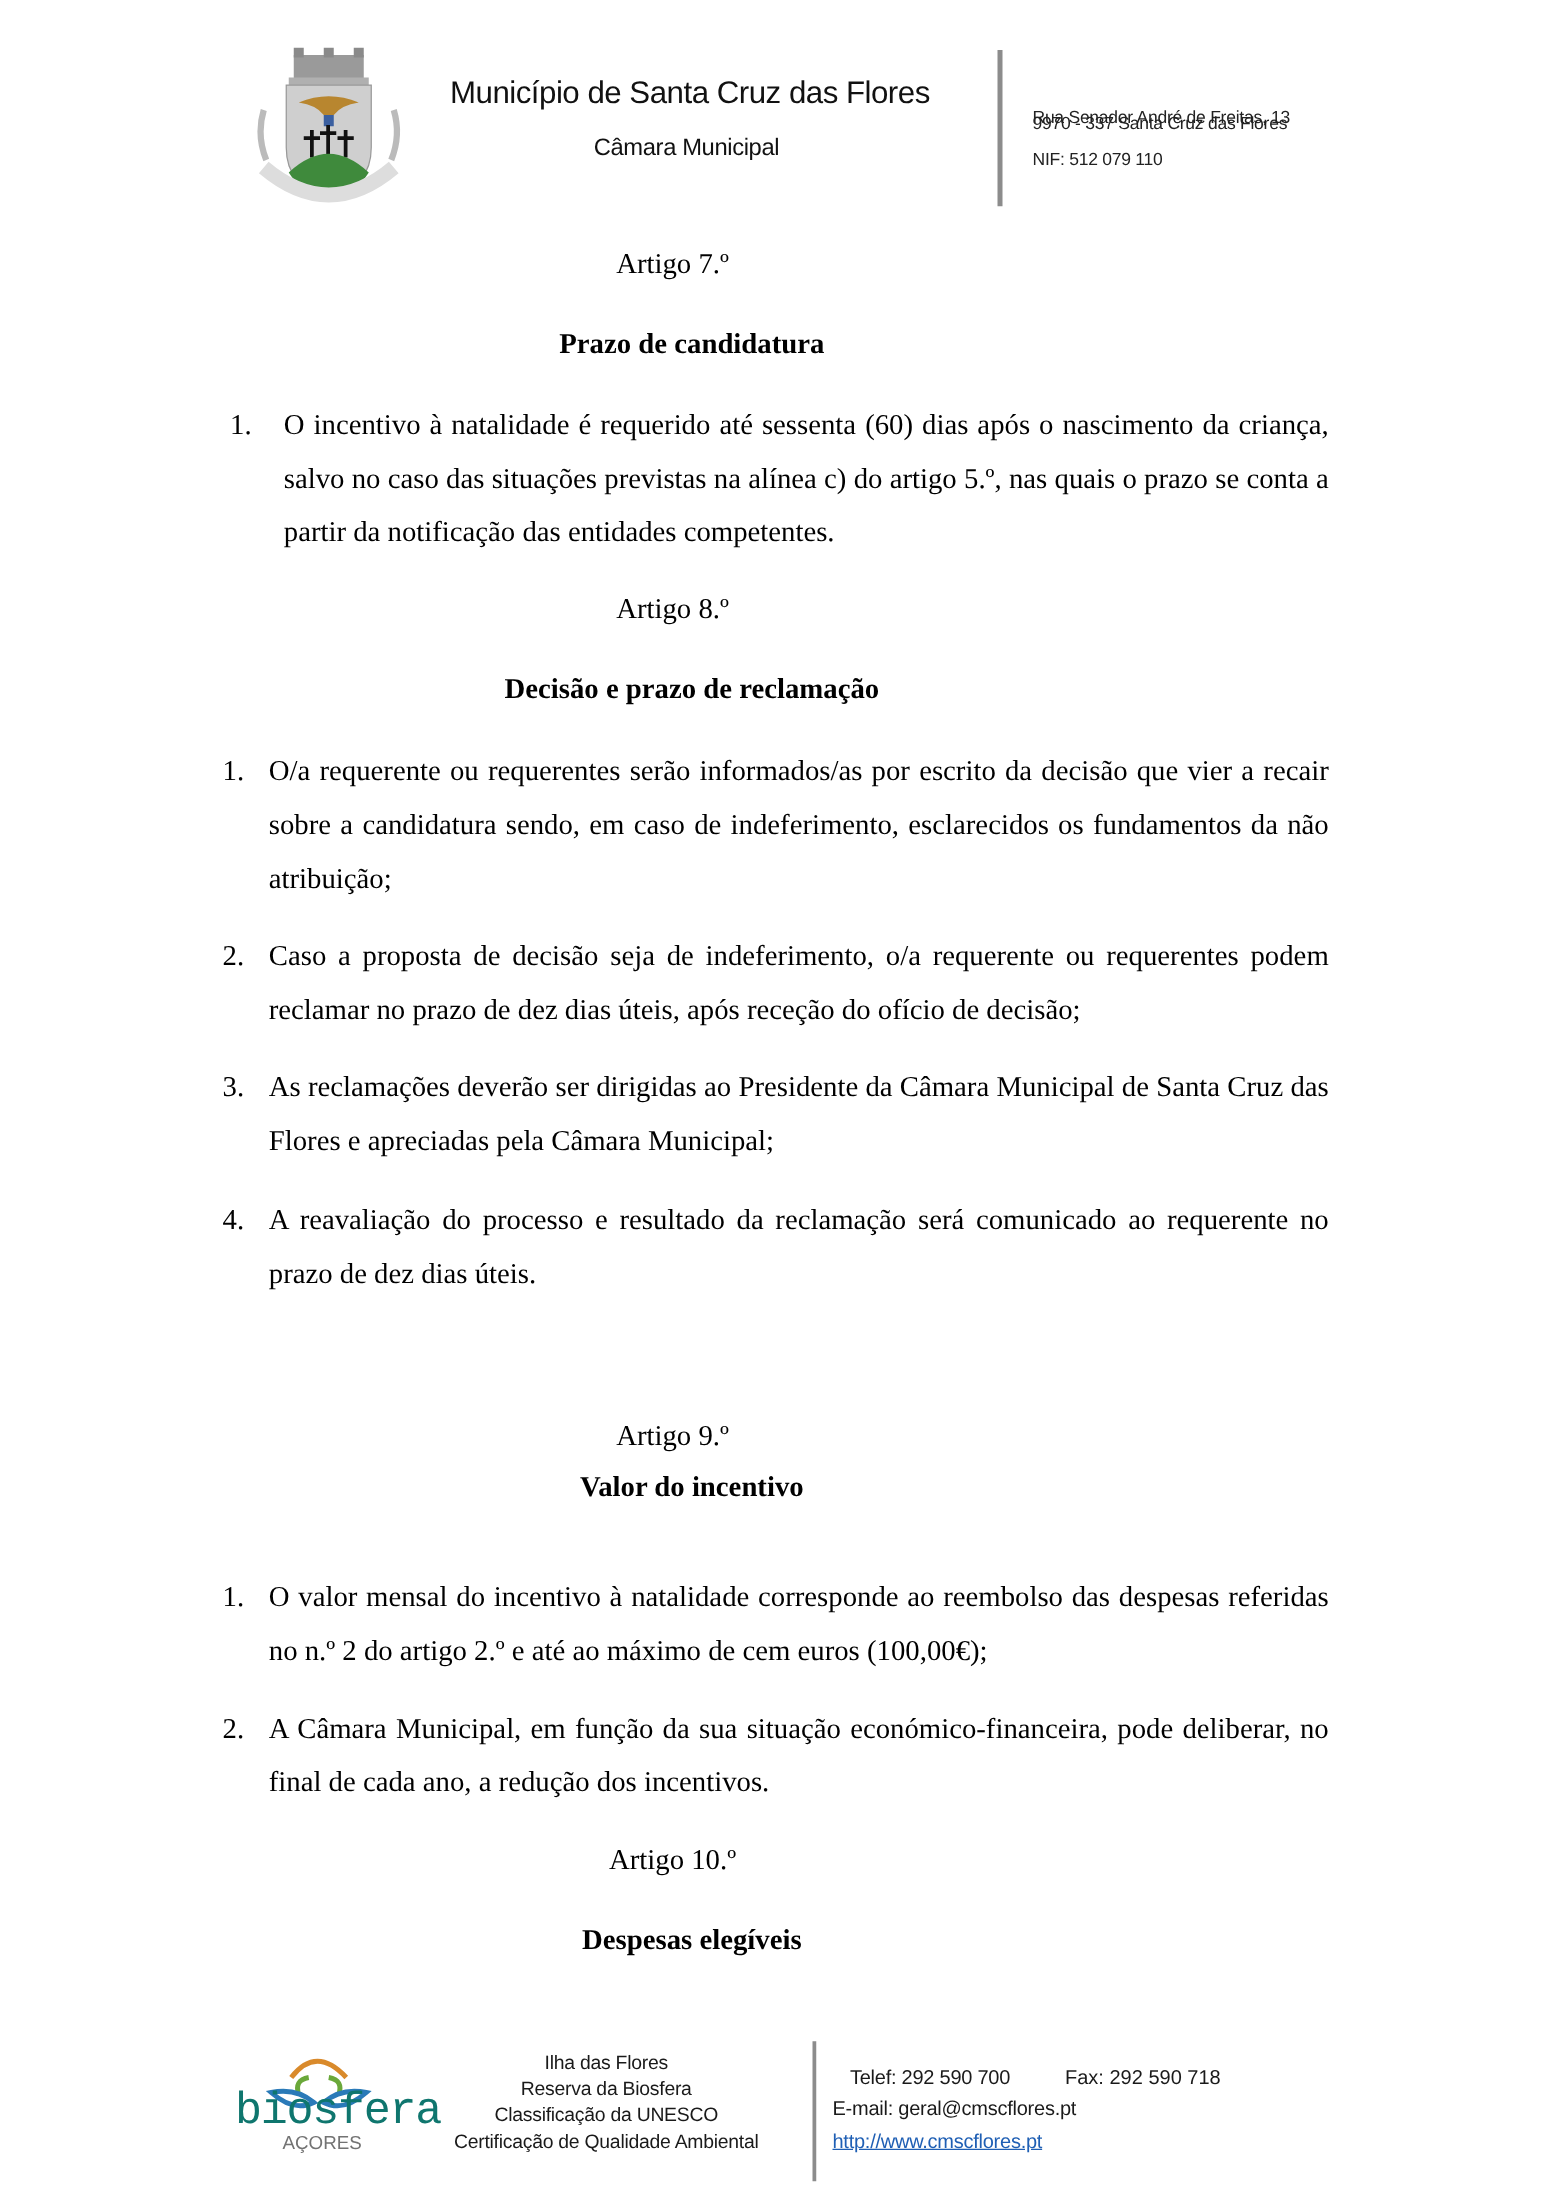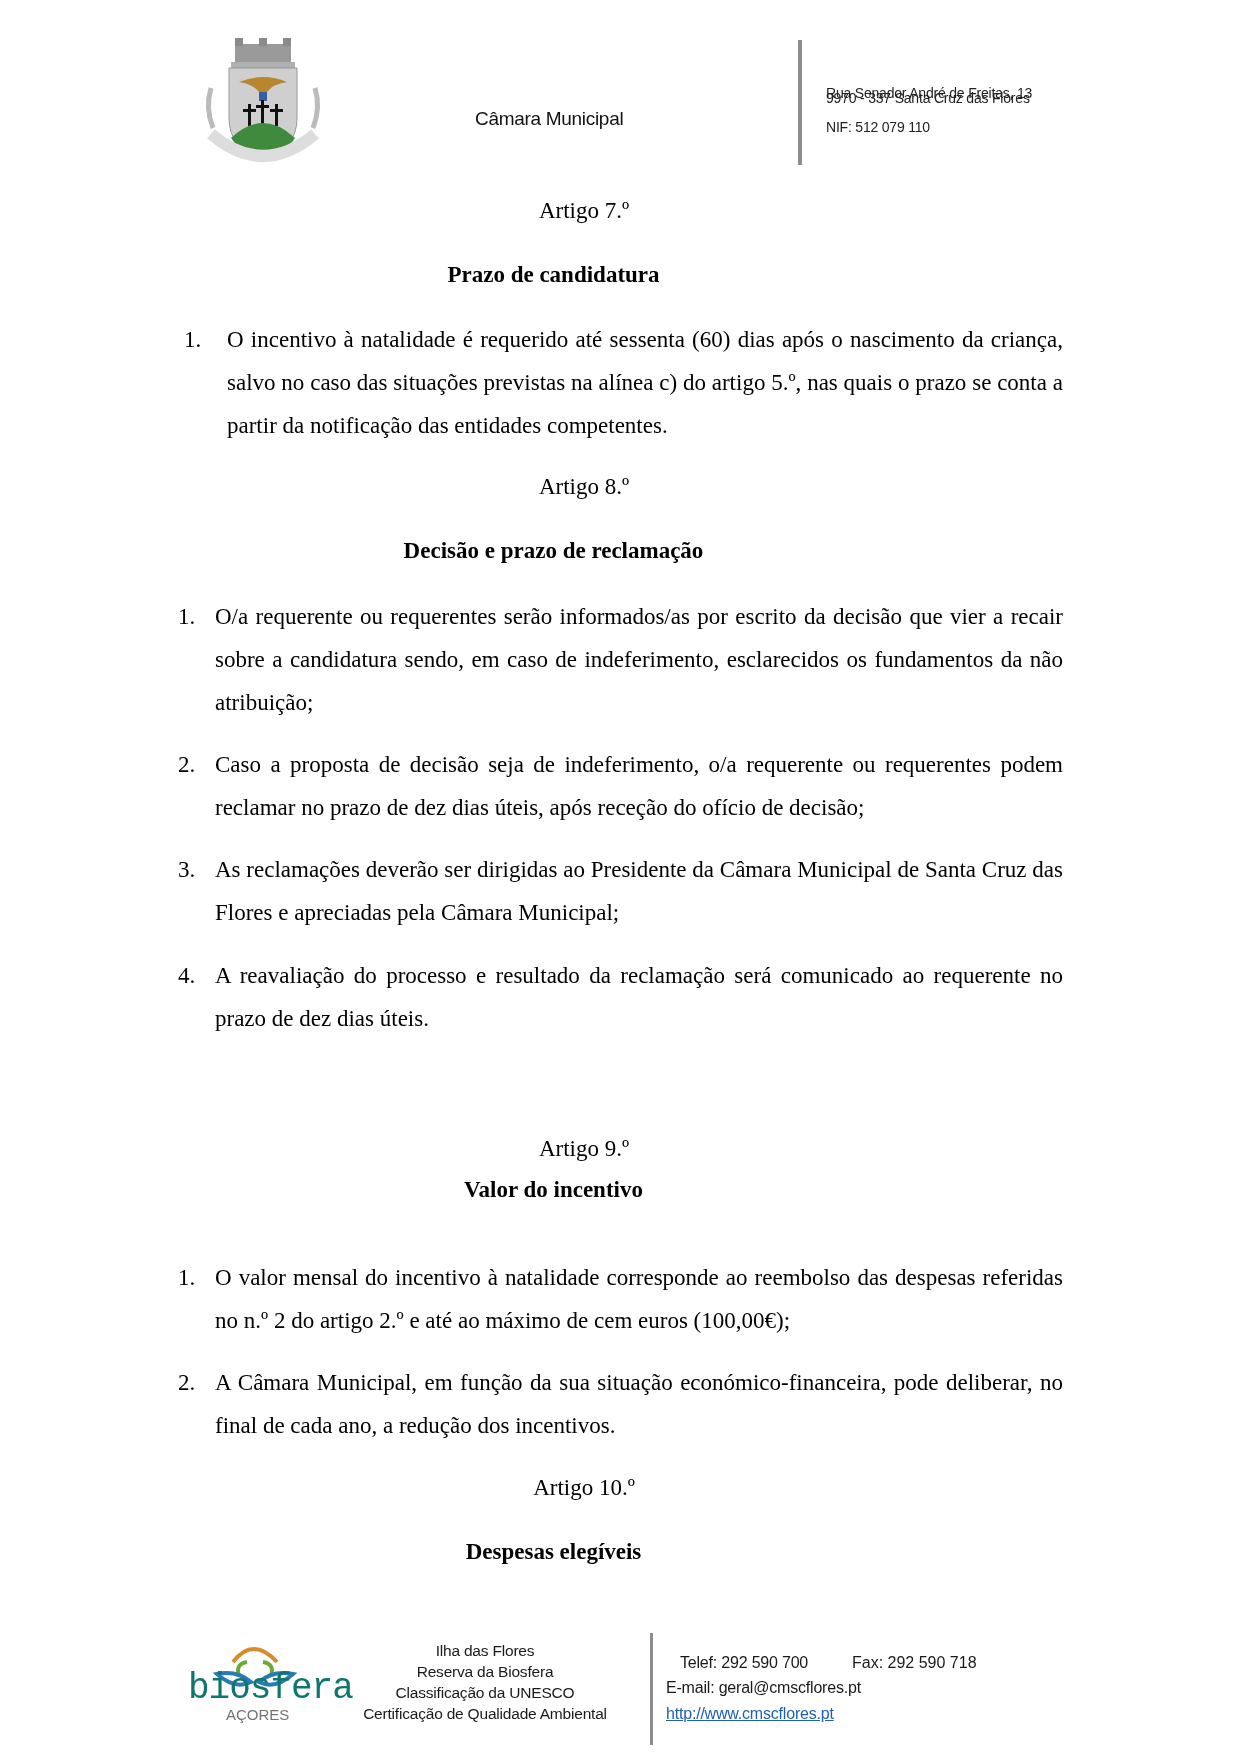--- a/index.html
+++ b/index.html
@@ -9,21 +9,21 @@
   .header { position: absolute; left: 0; top: 0; width: 1241px; height: 180px; }
   .crest { position: absolute; left: 197px; top: 38px; width: 132px; height: 132px; }
   .muni-title { position: absolute; left: 360px; top: 60px; font-family: "Liberation Sans", sans-serif; font-size: 25px; letter-spacing: -0.4px; color: #111; white-space: nowrap; }
   .muni-sub { position: absolute; left: 475px; top: 108px; font-family: "Liberation Sans", sans-serif; font-size: 19px; letter-spacing: -0.3px; color: #111; white-space: nowrap; }
   .header-divider { position: absolute; left: 798px; top: 40px; width: 4px; height: 125px; background: #8c8c8c; }
   .addr { position: absolute; left: 826px; font-family: "Liberation Sans", sans-serif; font-size: 14px; color: #222; white-space: nowrap; letter-spacing: -0.2px; }
   .addr.l1 { top: 61px; margin-top: 24px; } .addr.l2 { top: 90px; } .addr.l3 { top: 119px; }
 
   
   .content { position: absolute; left: 0; top: 0; width: 1241px; }
-  .article { position: absolute; left: 0; width: 1076px; text-align: center; font-size: 23px; padding-left: 46px; }
+  .article { position: absolute; left: 0; width: 1076px; text-align: center; font-size: 23px; }
   .heading { position: absolute; left: 0; width: 1107px; text-align: center; font-size: 23px; font-weight: bold; }
   .item { position: absolute; left: 178px; width: 885px; font-size: 23px; line-height: 43px; }
   .item .num { position: absolute; left: 0; top: 0; width: 36px; }
   .item .txt { margin-left: 37px; text-align: justify; text-align-last: left; }
   .item.a7 .txt { margin-left: 43px; }
   .item.a7 { left: 184px; width: 879px; }
 
   
   .footer-logo { position: absolute; left: 185px; top: 1630px; width: 140px; height: 108px; }
   .bio-word { position: absolute; left: 188px; top: 1668px; font-family: Liberation Mono, monospace; font-size: 36px; letter-spacing: -1px; color: #0f766e; }
@@ -58,20 +58,21 @@
       <rect x="59" y="67" width="13" height="3" fill="#111"></rect>
     <rect x="78" y="66" width="3" height="22" fill="#111"></rect>
       <rect x="73" y="71" width="13" height="3" fill="#111"></rect>
 
     <path d="M34 100 Q66 70 98 100 Q90 114 66 118 Q42 114 34 100 Z" fill="#3f8a3c"></path>
 
     <path d="M14 50 Q8 70 16 90" stroke="#bbb" stroke-width="5" fill="none"></path>
     <path d="M118 50 Q124 70 116 90" stroke="#bbb" stroke-width="5" fill="none"></path>
     <path d="M14 96 Q66 140 118 96" stroke="#ddd" stroke-width="12" fill="none"></path>
   </svg>
+  <div class="muni-title">Município de Santa Cruz das Flores</div>
   <div class="muni-sub">Câmara Municipal</div>
   <div class="header-divider"></div>
   <div class="addr l1">Rua Senador André de Freitas, 13</div>
   <div class="addr l2">9970 - 337 Santa Cruz das Flores</div>
   <div class="addr l3">NIF: 512 079 110</div>
 </div>
 
 <div class="content">
 
   <div class="article" style="top:198px;">Artigo 7.º</div>

